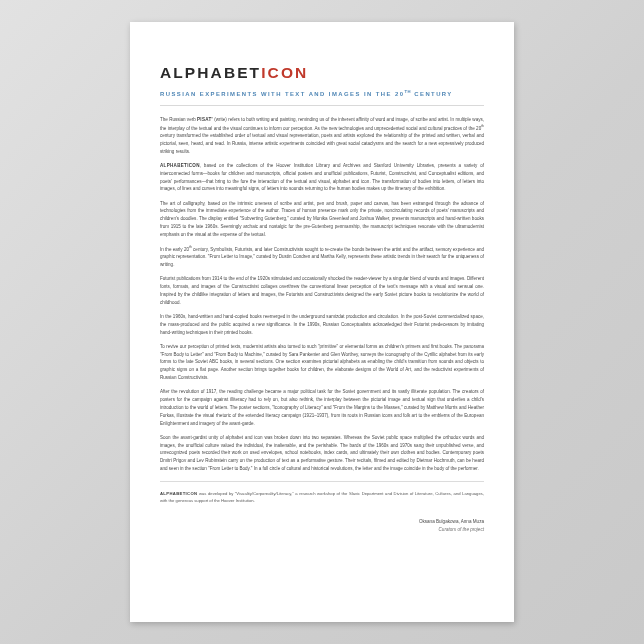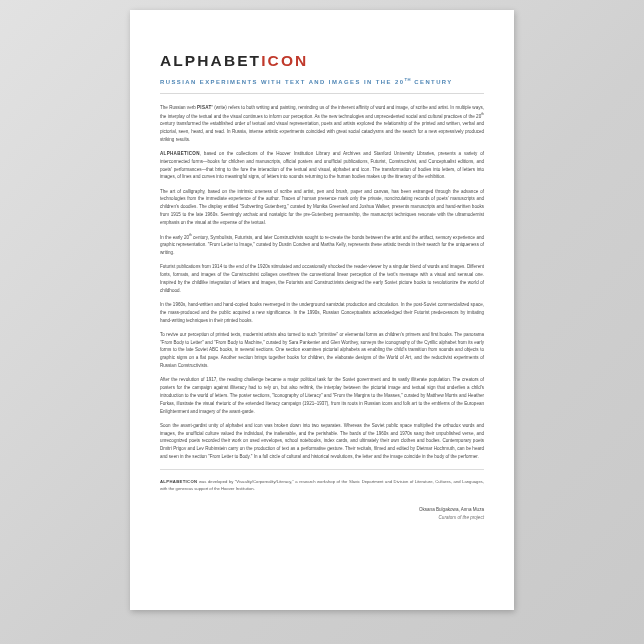--- a/index.html
+++ b/index.html
@@ -15,21 +15,21 @@
   }
   #stage {
     position: relative;
     width: 644px;
     height: 644px;
     background: linear-gradient(135deg, #e2e2e2 0%, #d0d0d0 55%, #c9c9c9 100%);
   }
   .poster {
     position: absolute;
     left: 130px;
-    top: 10px;
+    top: 22px;
     width: 384px;
     height: 600px;
     background: #ffffff;
     box-shadow: 1px 2px 6px rgba(0,0,0,0.22);
   }
   .poster-inner {
     position: absolute;
     left: 0; top: 0; right: 0; bottom: 0;
     padding: 26px 30px 18px 30px;
     box-sizing: border-box;

